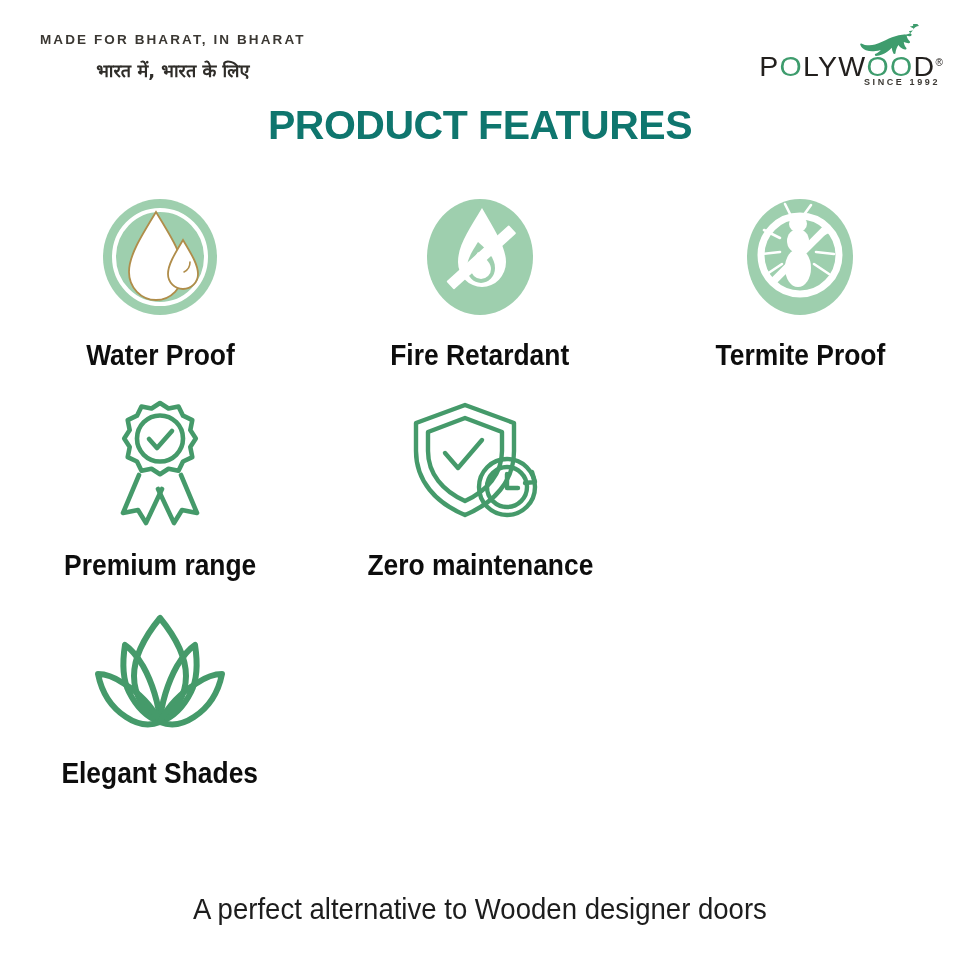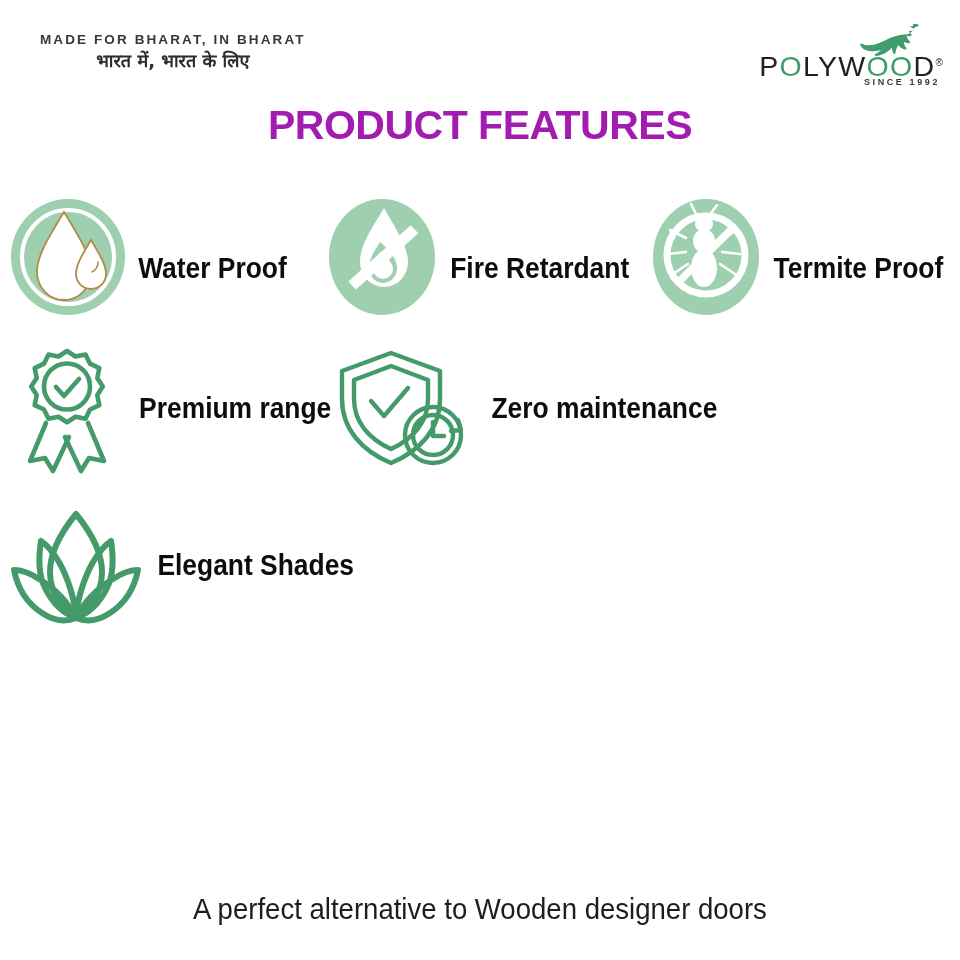--- a/index.html
+++ b/index.html
@@ -12,21 +12,21 @@
 
   
   .header{position:absolute;top:0;left:8px;width:960px;height:100px;}
   .tagline{position:absolute;left:32px;top:33px;}
   .tagline .en{
     font-size:13.5px;font-weight:bold;letter-spacing:2.1px;
     color:#3b3833;line-height:1;white-space:nowrap;
     font-family:"Liberation Sans",sans-serif;
   }
   .tagline .hi{
-    margin-top:5px;font-size:18px;font-weight:bold;color:#2f2d29;
+    margin-top:15px;font-size:18px;font-weight:bold;color:#2f2d29;
     line-height:1;white-space:nowrap;text-align:center;
     font-family:"DejaVu Sans",sans-serif;
   }
 
   .logo{position:absolute;right:22px;top:26px;width:190px;height:62px;}
   .logo .horse{position:absolute;right:10px;top:-2px;width:120px;height:34px;}
   .logo .wordmark{
     position:absolute;left:0;top:26px;width:190px;
     font-size:28.5px;font-weight:normal;letter-spacing:1.3px;
     color:#221f1d;line-height:1;white-space:nowrap;
@@ -38,28 +38,28 @@
   .logo .since{
     position:absolute;right:6px;top:52px;
     font-size:9px;font-weight:bold;letter-spacing:2.6px;
     color:#3b3833;line-height:1;white-space:nowrap;text-align:center;
   }
 
   
   .title{
     position:absolute;left:0;top:103px;width:960px;text-align:center;
     font-size:41px;font-weight:bold;letter-spacing:-0.5px;
-    color:#a21caf;line-height:1.1;
+    color:#0f766e;line-height:1.1;
     font-family:"Liberation Sans",sans-serif;
   }
 
   
   .grid{position:absolute;left:0;top:196px;width:960px;}
   .row{display:flex;width:960px;}
-  .cell{width:320px;display:flex;flex-direction:row;align-items:center;padding-left:8px;}
+  .cell{width:320px;display:flex;flex-direction:column;align-items:center;}
   .icon-box{display:flex;align-items:center;justify-content:center;}
   .label{
     text-align:center;color:#0d0d0d;white-space:nowrap;
     font-family:"Liberation Sans Narrow","Liberation Sans",sans-serif;
     font-weight:bold;line-height:1;
     transform:scaleX(0.88);transform-origin:center;
   }
 
   .row1 .icon-box{height:122px;}
   .row1 .label{font-size:30px;margin-top:22px;}

